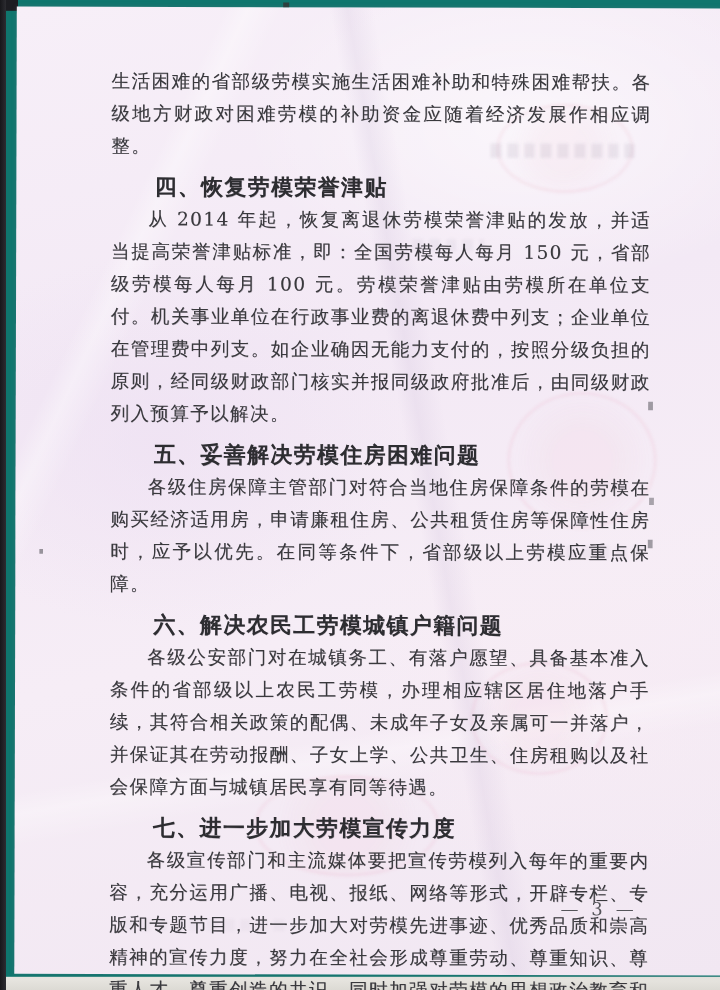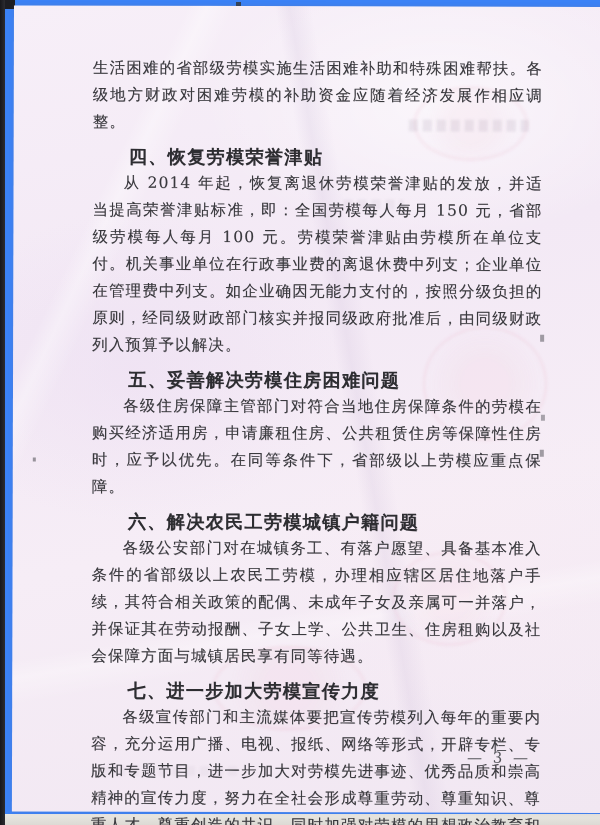--- a/index.html
+++ b/index.html
@@ -9,21 +9,21 @@
     height: 825px;
     overflow: hidden;
     background: #f6f6f2;
     font-family: "DejaVu Serif", serif;
   }
   .scan-stage {
     position: relative;
     width: 600px;
     height: 825px;
     overflow: hidden;
-    background: #3b82f6;
+    background: #0f766e;
   }
   
   .edge-left {
     position: absolute;
     left: 0; top: 0;
     width: 5px; height: 825px;
     background: linear-gradient(to right, #17171b, #2c2c31);
     z-index: 3;
   }
   .edge-corner {

